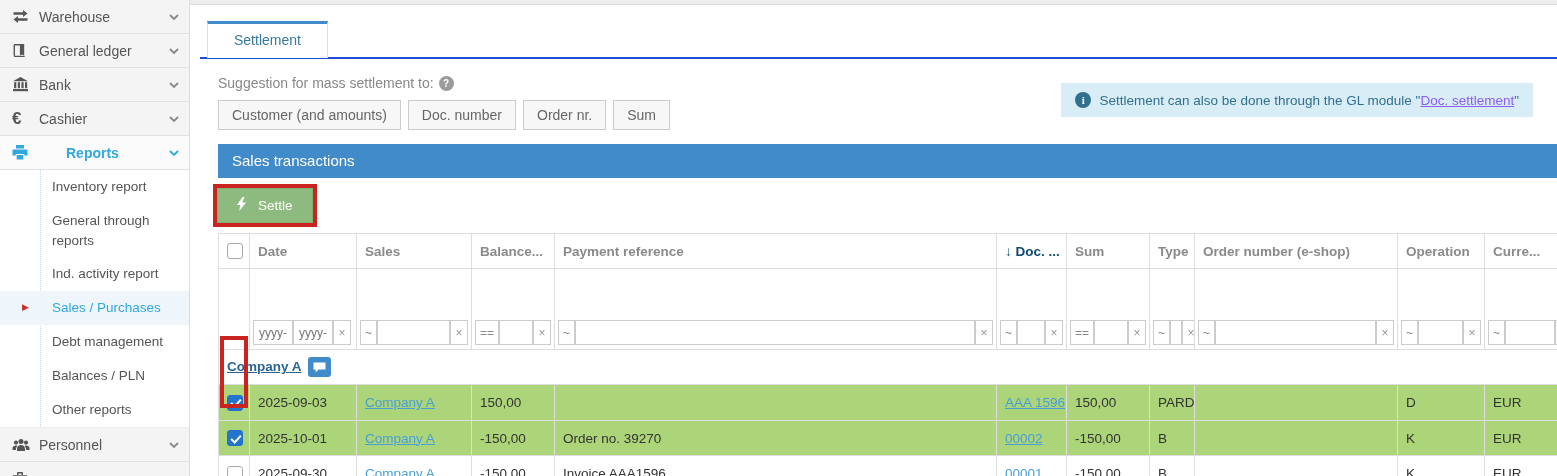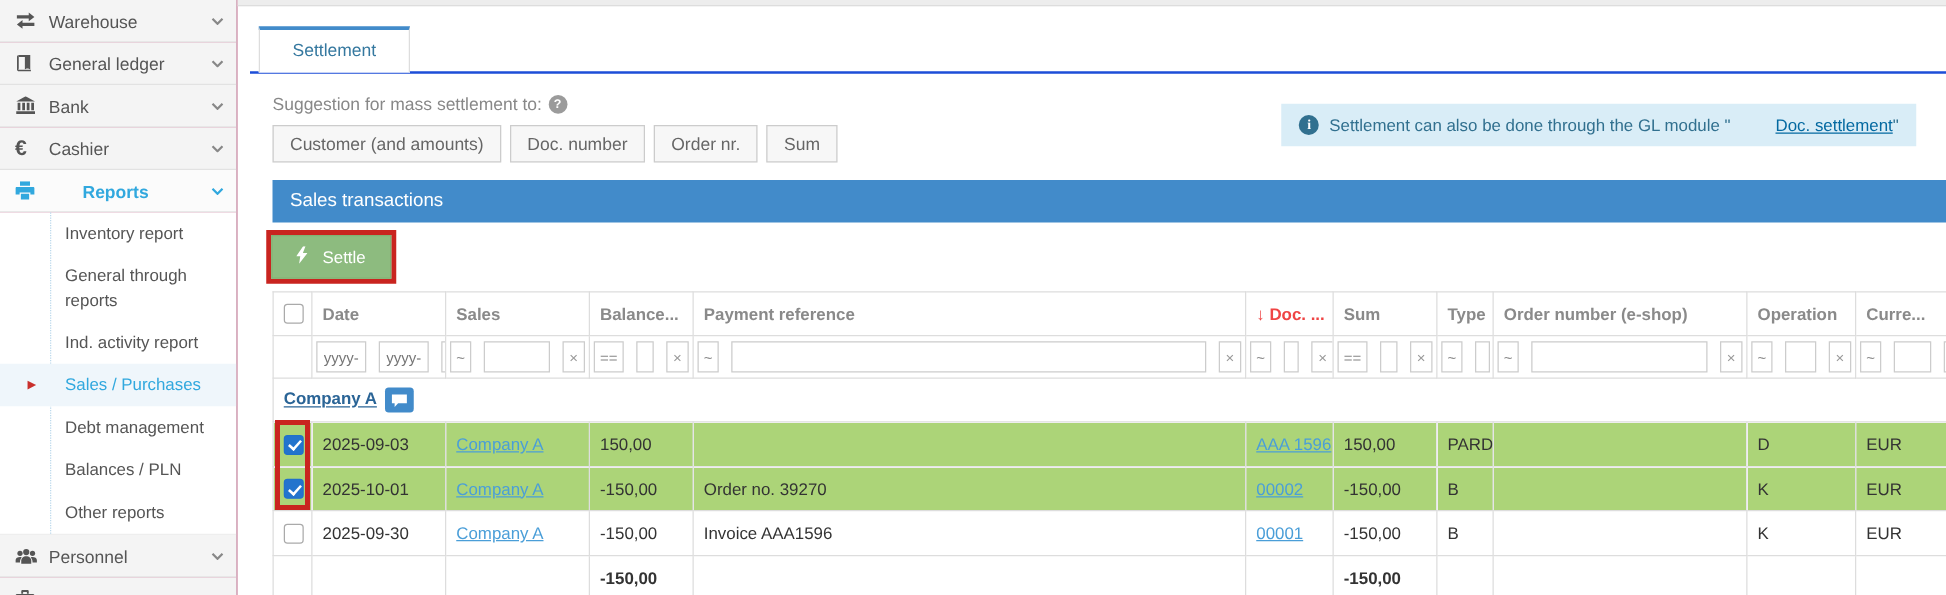--- a/index.html
+++ b/index.html
@@ -58,42 +58,42 @@
   }
   .info-banner {
     background:#d9edf7; color:#31708f; font-size:13.5px; padding:9px 14px;
     margin:8px 12px 0 0; display:flex; align-items:center; gap:8px; max-width:520px;
   }
   .info-ic {
     width:16px; height:16px; border-radius:50%; background:#31708f; color:#fff; flex:none;
     font-size:11px; font-weight:bold; font-family:"Liberation Serif",serif;
     display:inline-flex; align-items:center; justify-content:center;
   }
-  .info-banner a { color:#0369a1; text-decoration:underline; cursor:pointer;margin-left:36px; }
+  .info-banner a { color:#8b5cf6; text-decoration:underline; cursor:pointer; }
 
   
   .panel { margin-left:18px; margin-right:-2px; }
   .panel-head { background:#428bca; color:#fff; height:34px; line-height:34px; padding:0 14px; font-size:15px; }
   .settle-row { padding:6px 0; }
   .red-box-btn { display:inline-block; border:4px solid #c9241f; margin-left:-5px; }
   .settle-btn {
     background:#8dbb7f; border:1px solid #82b173; color:#fff; font-size:13.5px; font-family:inherit;
     padding:8px 19px; display:flex; align-items:center; gap:12px; cursor:pointer;
   }
 
   .table-wrap { position:relative; }
   table { border-collapse:collapse; table-layout:fixed; width:1358px; background:#fff; }
   th, td { border:1px solid #ddd; padding:9px 8px; font-size:13.5px; vertical-align:middle; overflow:hidden; white-space:nowrap; }
   th { color:#8a8a8a; font-weight:bold; text-align:left; }
-  th.sorted { color:#ef4444; }
+  th.sorted { color:#0c4a6e; }
   td.num, th.num { text-align:left; }
   tr.green td { background:#acd478; }
   td a.cell-link { color:#4a9ed8; text-decoration:underline; cursor:pointer; }
   tr.filters td { padding:4px 3px; }
-  .fgroup { display:flex; align-items:flex-start; gap:10px; }
+  .fgroup { display:flex; align-items:flex-start; gap:0;margin-top:47px; }
   .fbox {
     border:1px solid #ccc; background:#fff; height:25px; flex:none;
     display:inline-flex; align-items:center; justify-content:center;
     color:#888; font-size:12px; padding:0 4px;
   }
   .fclear { color:#999; width:18px; padding:0; cursor:pointer; }
   .finput { border:1px solid #ccc; height:25px; min-width:0; flex:1; padding:0 5px; font-size:12px; color:#555; font-family:inherit; }
   .finput.dt { flex:none; width:40px; }
   .finput.tiny { flex:1; width:10px; }
 

